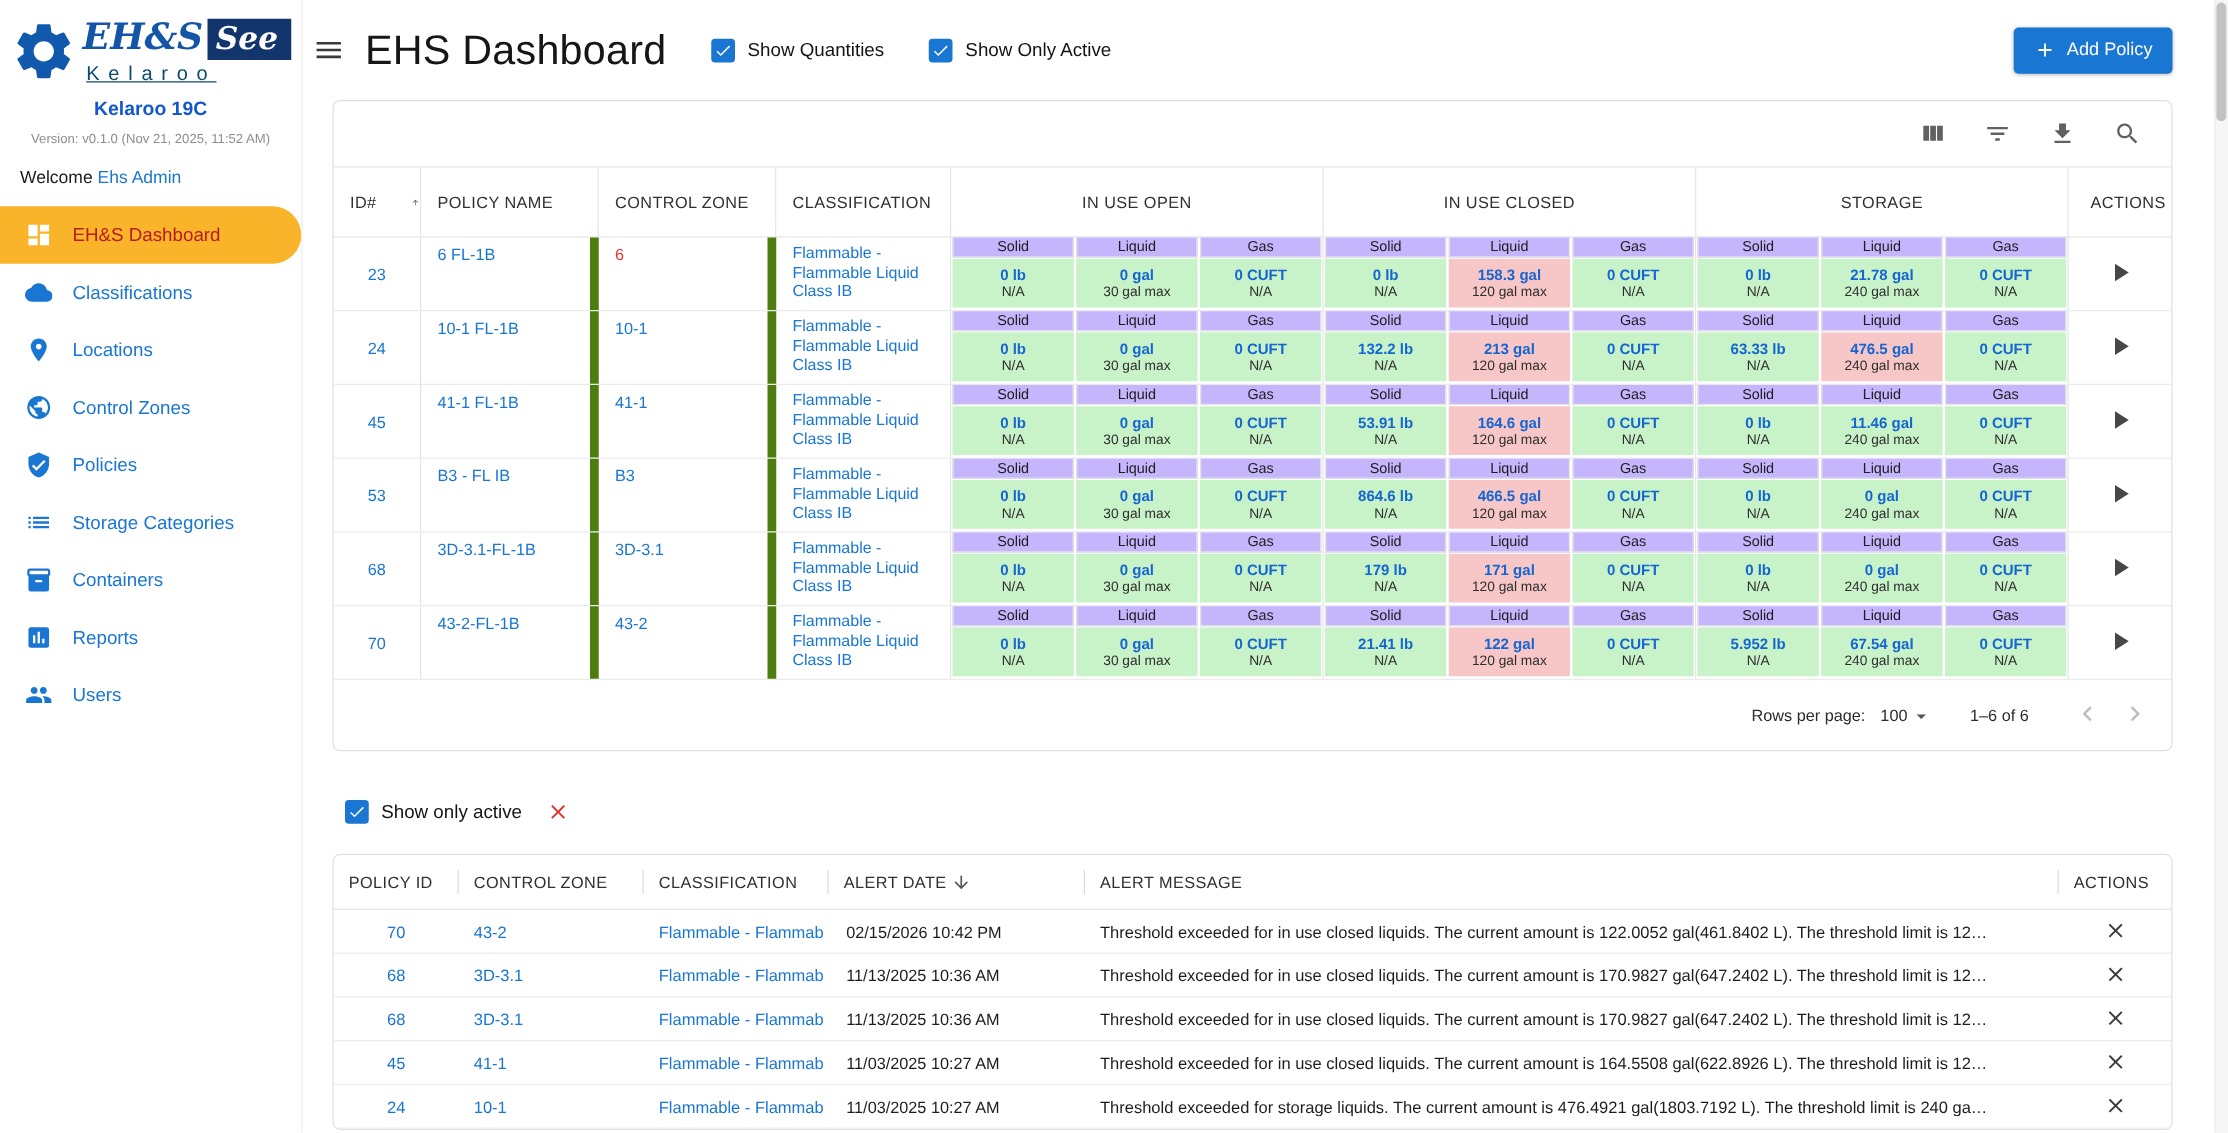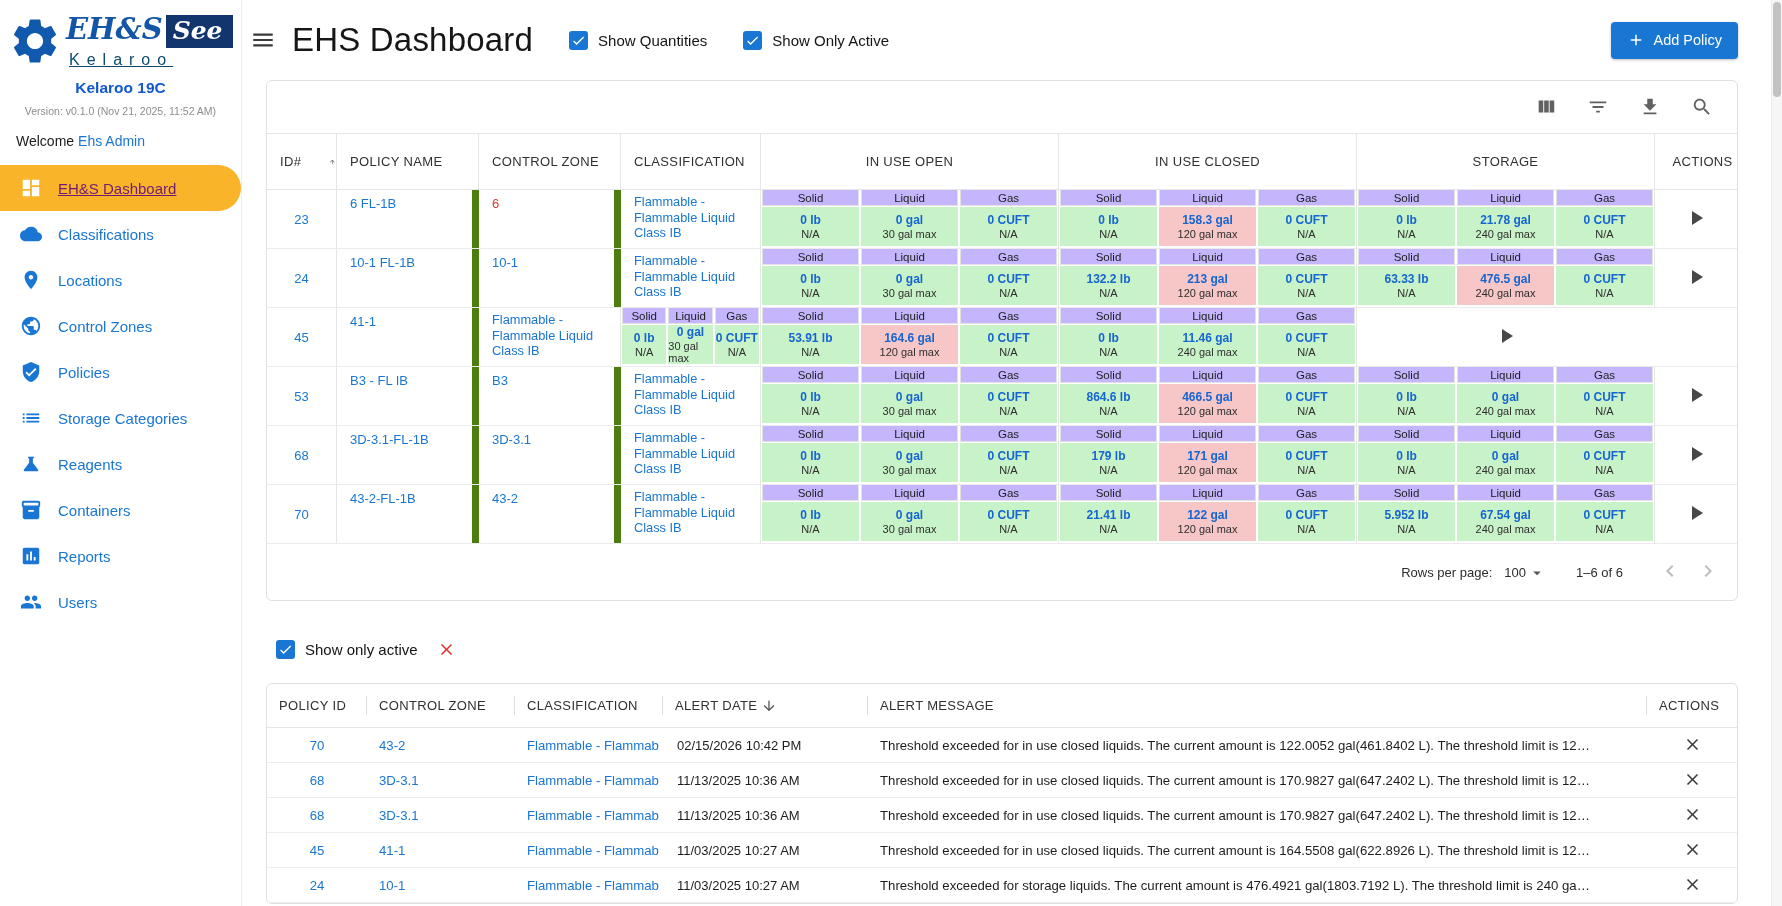--- a/index.html
+++ b/index.html
@@ -19,21 +19,21 @@
   .app-title { text-align:center; color:#1258cc; font-weight:700; font-size:15.5px; margin-top:10px; }
   .version { text-align:center; color:#8d8d8d; font-size:10.5px; margin-top:8px; }
   .welcome { padding-left:16px; margin-top:16px; font-size:14px; color:#1b1b1b; }
   .welcome-user { color:#1976d2; margin-left:4px; text-decoration:none; cursor:pointer; }
   #sidebar-menu { margin-top:16px; }
   .menu-item { display:flex; align-items:center; height:46px; padding-left:20px; gap:16px; cursor:pointer; color:#1976d2; }
   .menu-icon { width:22px; height:22px; flex:none; }
   .menu-icon svg { width:100%; height:100%; }
   .menu-label { font-size:15px; }
   .menu-item.active { background:#F9B42A; border-radius:0 24px 24px 0; }
-  .menu-item.active .menu-label { color:#701a75; font-weight:500;text-decoration:underline; }
+  .menu-item.active .menu-label { color:#b91c1c; font-weight:500; }
   .menu-item.active .menu-icon { color:#ffffff; }
 
   
   .main { flex:1; padding:0 44px 0 24px; overflow:hidden; }
   .main-header { height:80px; display:flex; align-items:center; }
   .hamburger { margin-left:-18px; width:30px; height:30px; background:none; border:none; color:#3a3a3a; cursor:pointer; padding:2px; }
   .hamburger svg { width:26px; height:26px; }
   .page-title { font-size:33px; font-weight:400; color:#161616; margin:0 0 0 14px; letter-spacing:0.2px; }
   .check-group { display:flex; align-items:center; gap:10px; margin-left:36px; cursor:pointer; }
   .checkbox { width:19px; height:19px; background:#1976d2; border-radius:3px; color:#fff; display:flex; align-items:center; justify-content:center; flex:none; }
@@ -157,26 +157,20 @@
           <span class="menu-icon"><svg viewBox="0 0 24 24" fill="currentColor" aria-hidden="true">
               <path d="M12 1 3 5v6c0 5.55 3.84 10.74 9 12 5.16-1.26 9-6.45 9-12V5l-9-4zm-2 16-4-4 1.41-1.41L10 14.17l6.59-6.59L18 9l-8 8z"></path>
             </svg></span>
           <span class="menu-label">Policies</span>
         </div>
         <div class="menu-item">
           <span class="menu-icon"><svg viewBox="0 0 24 24" fill="currentColor" aria-hidden="true">
               <path d="M3 13h2v-2H3v2zm0 4h2v-2H3v2zm0-8h2V7H3v2zm4 4h14v-2H7v2zm0 4h14v-2H7v2zM7 7v2h14V7H7z"></path>
             </svg></span>
           <span class="menu-label">Storage Categories</span>
-        </div>
-        <div class="menu-item">
-          <span class="menu-icon"><svg viewBox="0 0 24 24" fill="currentColor" aria-hidden="true">
-              <path d="M19.8 18.4 14 10.67V6.5l1.35-1.69c.26-.33.03-.81-.39-.81H9.04c-.42 0-.65.48-.39.81L10 6.5v4.17L4.2 18.4c-.49.66-.02 1.6.8 1.6h14c.82 0 1.29-.94.8-1.6z"></path>
-            </svg></span>
-          <span class="menu-label">Reagents</span>
         </div>
         <div class="menu-item">
           <span class="menu-icon"><svg viewBox="0 0 24 24" fill="currentColor" aria-hidden="true">
               <path d="M20 2H4c-1 0-2 .9-2 2v3.01c0 .72.43 1.34 1 1.69V20c0 1.1 1.1 2 2 2h14c.9 0 2-.9 2-2V8.7c.57-.35 1-.97 1-1.69V4c0-1.1-1-2-2-2zm-5 12H9v-2h6v2zm5-7H4V4h16v3z"></path>
             </svg></span>
           <span class="menu-label">Containers</span>
         </div>
         <div class="menu-item">
           <span class="menu-icon"><svg viewBox="0 0 24 24" fill="currentColor" aria-hidden="true">
               <path d="M19 3H5c-1.1 0-2 .9-2 2v14c0 1.1.9 2 2 2h14c1.1 0 2-.9 2-2V5c0-1.1-.9-2-2-2zM9 17H7v-7h2v7zm4 0h-2V7h2v10zm4 0h-2v-4h2v4z"></path>
@@ -426,20 +420,21 @@
               </div>
             </div>
             <div class="c-actions">
               <button class="play-btn"><span><svg viewBox="0 0 24 24" fill="currentColor" aria-hidden="true">
                     <path d="M8 5v14l11-7z"></path>
                   </svg></span></button>
             </div>
           </div>
           <div class="prow">
             <div class="c-id">45</div>
+            <div class="c-name">41-1 FL-1B</div>
             <div class="c-zone">41-1</div>
             <div class="c-class">Flammable - Flammable Liquid Class IB</div>
             <div class="c-q">
               <div class="q-sub">
                 <div class="q-head">Solid</div>
                 <div class="q-body ok">
                   <div class="q-value">0 lb</div>
                   <div class="q-limit">N/A</div>
                 </div>
               </div>

